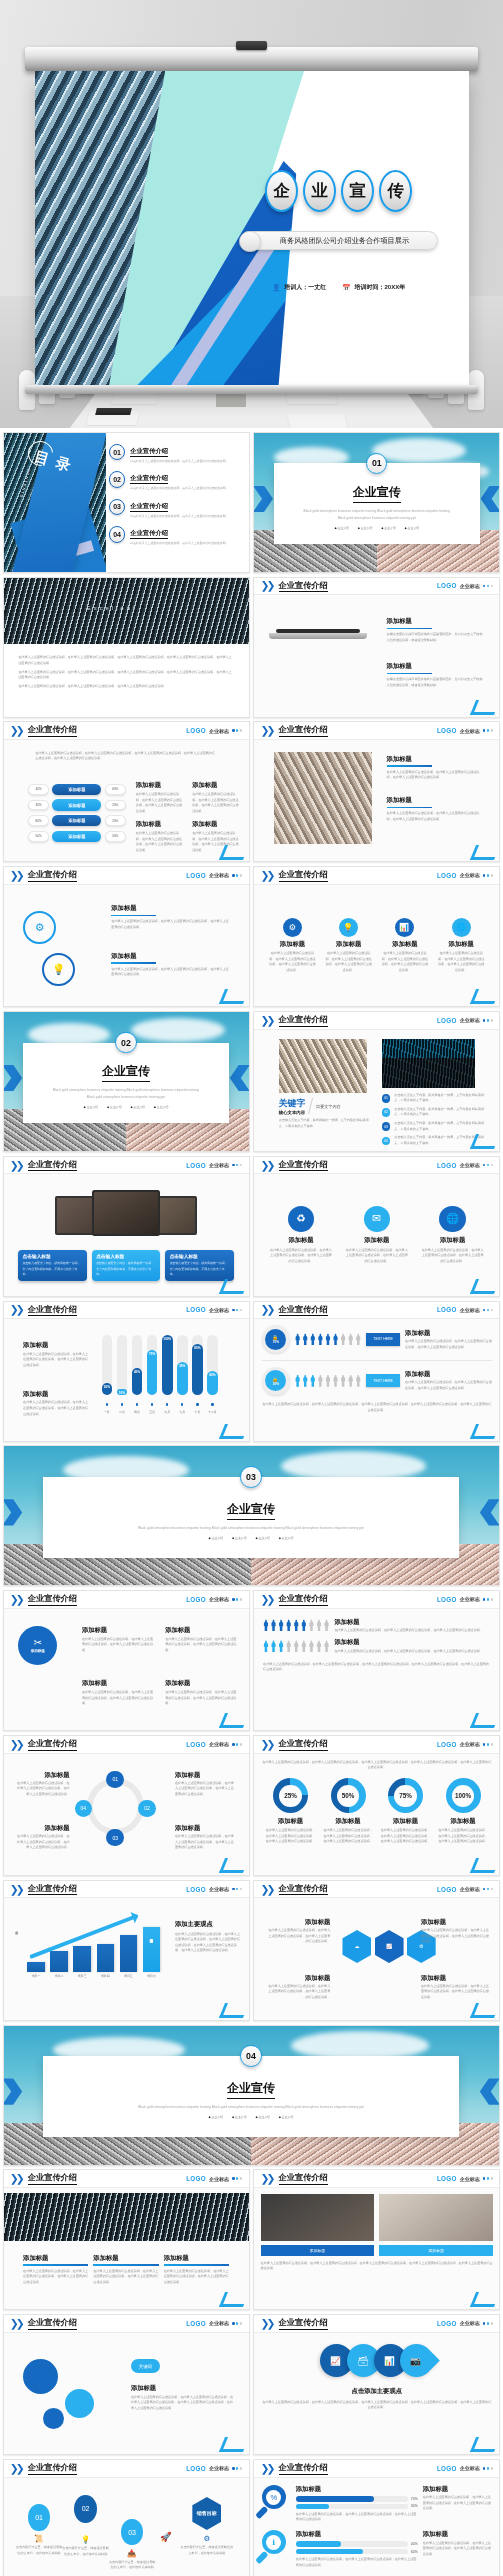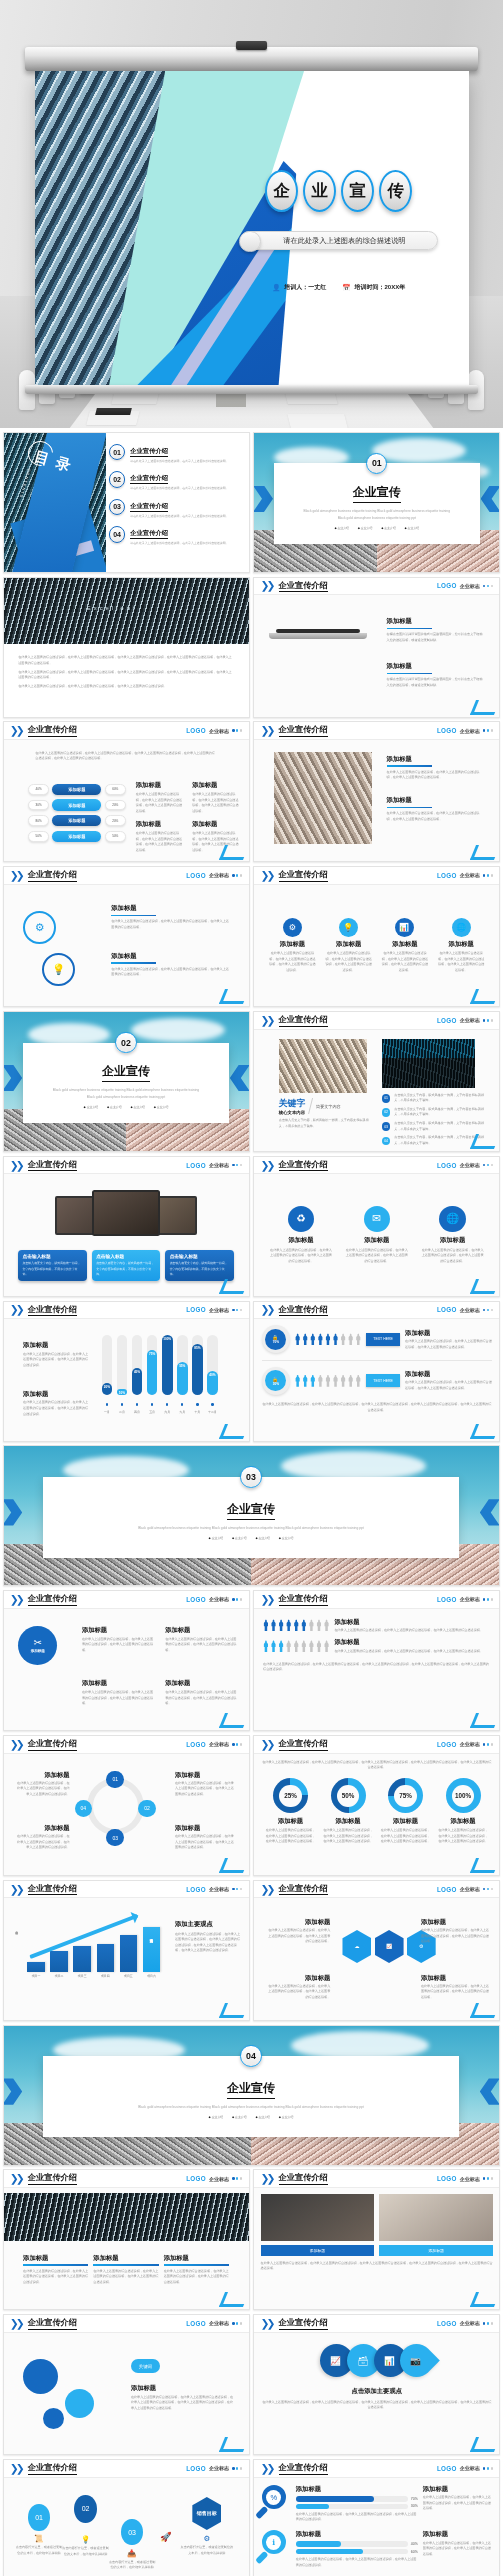--- a/index.html
+++ b/index.html
@@ -354,21 +354,21 @@
 
         <div class="cover-content">
           <div class="bubble-row">
             <div class="bubble">企</div>
             <div class="bubble">业</div>
             <div class="bubble">宣</div>
             <div class="bubble">传</div>
           </div>
           <div class="cover-sub">
             <div class="cap"></div>
-            <span>请在此处录入上述图表的综合描述说明</span>
+            <span>商务风格团队公司介绍业务合作项目展示</span>
           </div>
           <div class="cover-meta">
             <div class="mi">
               <span class="gl">👤</span>
               <span>培训人：一丈红</span>
             </div>
             <div class="mi">
               <span class="gl">📅</span>
               <span>培训时间：20XX年</span>
             </div>

